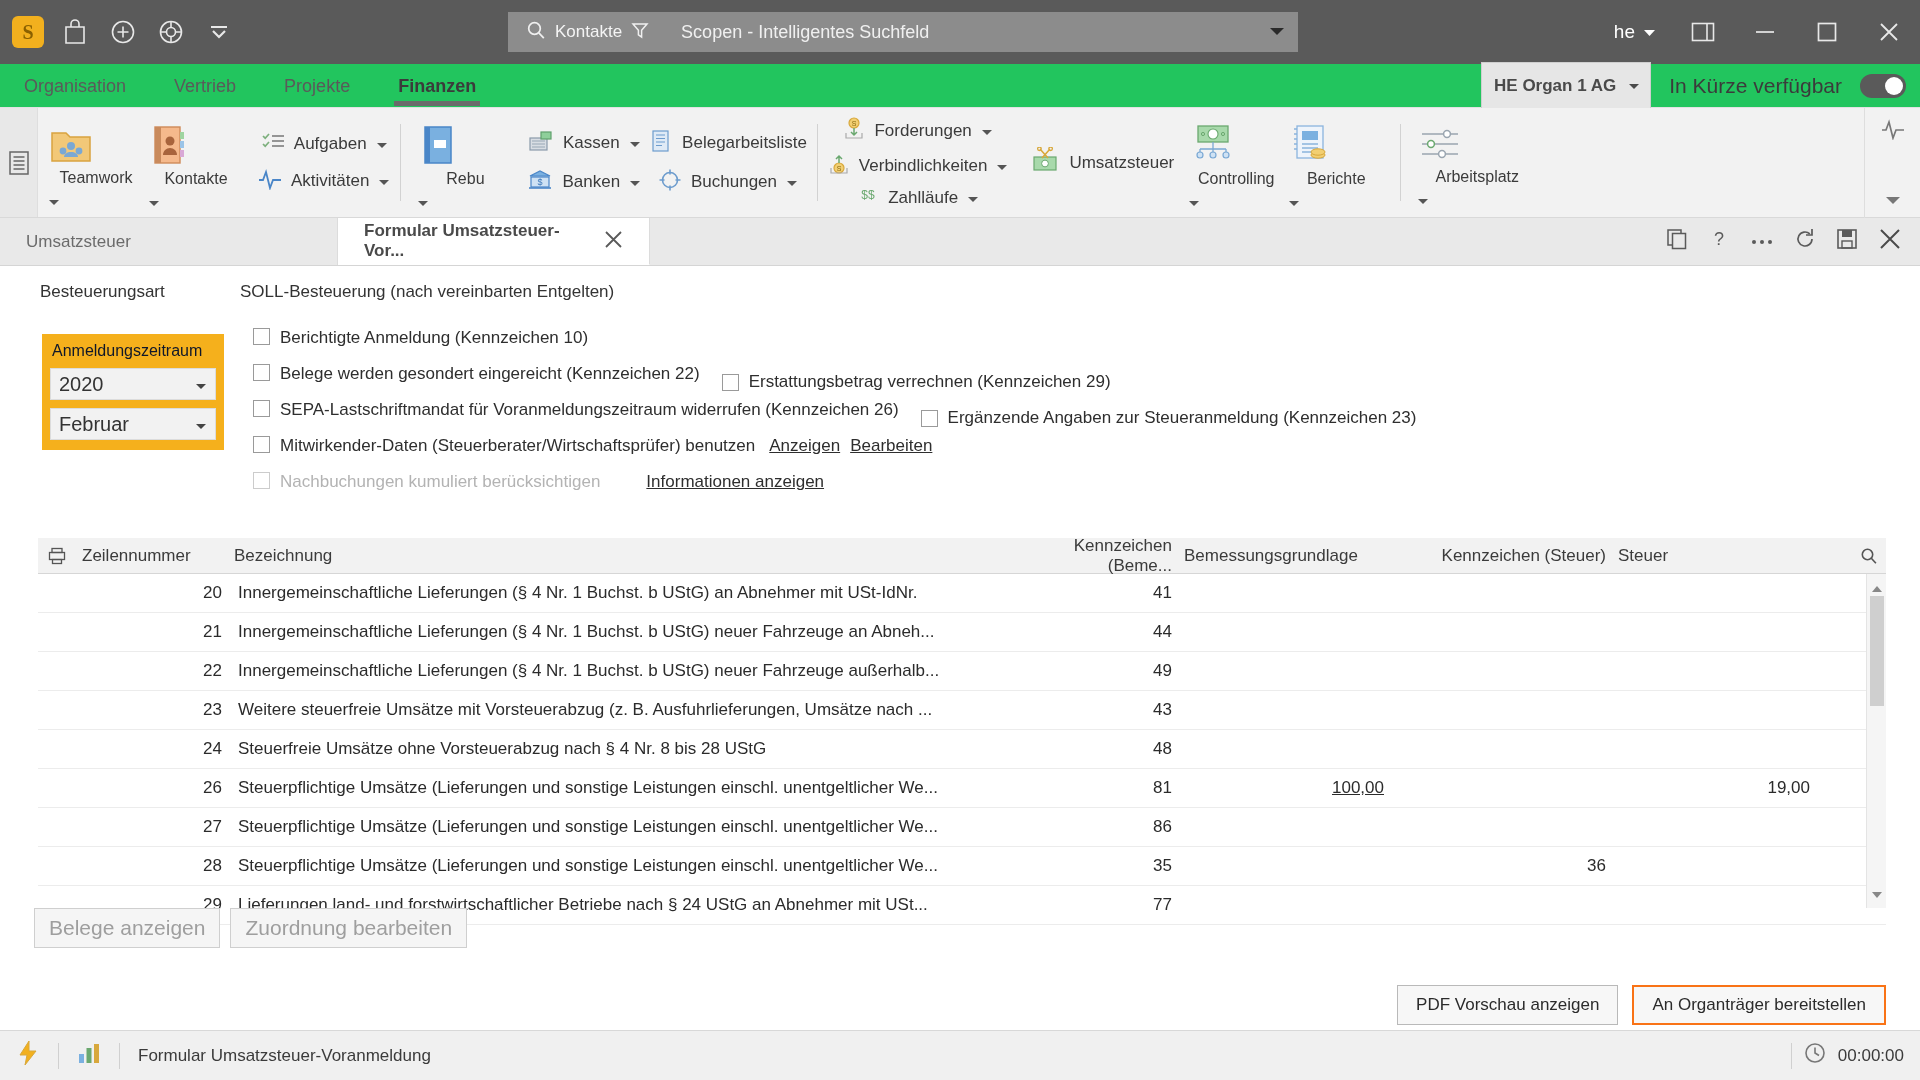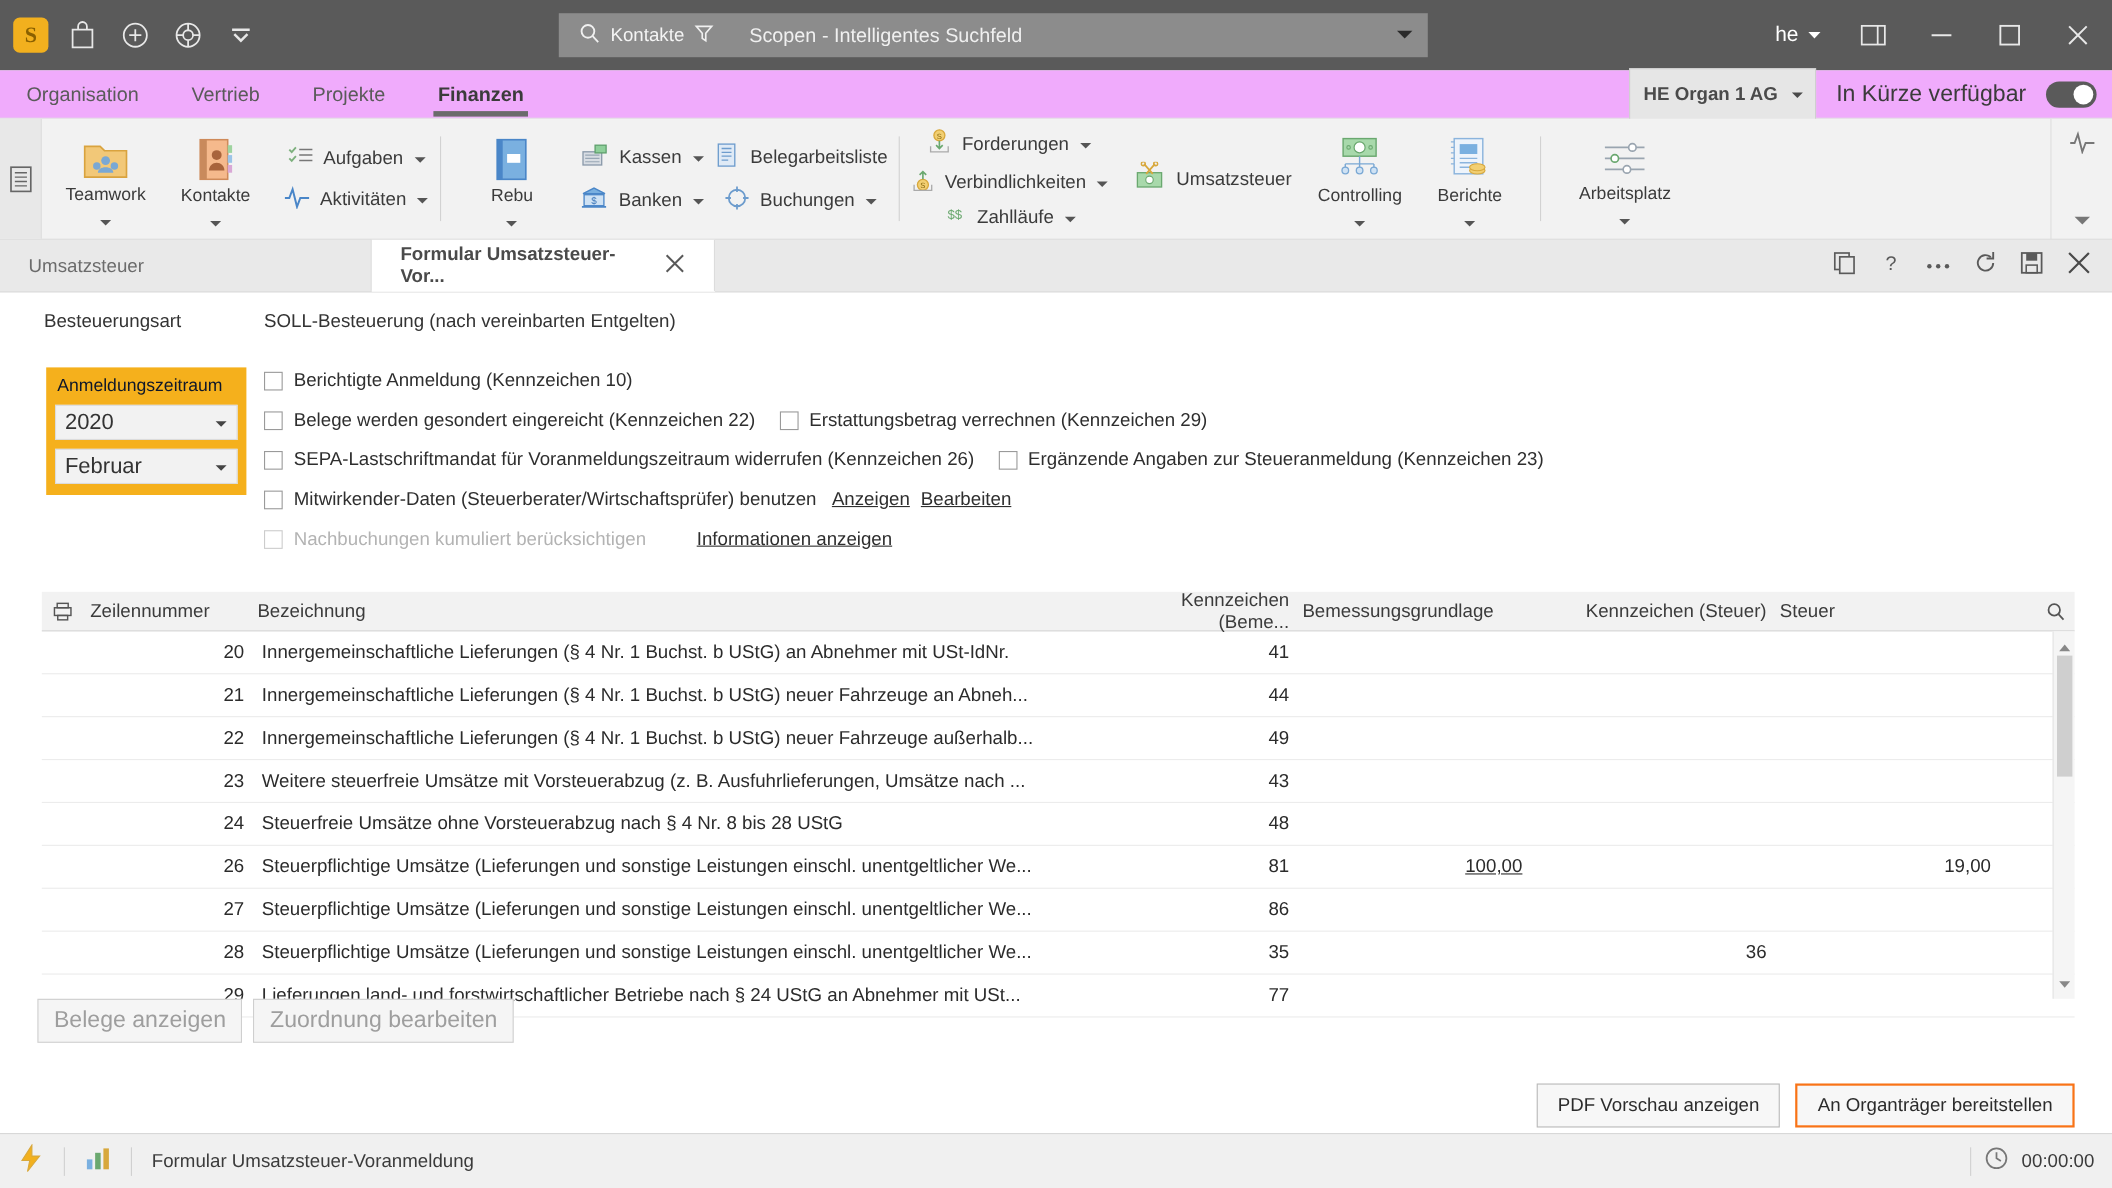--- a/index.html
+++ b/index.html
@@ -38,21 +38,21 @@
     margin-left: auto; width: 42px; height: 100%;
     display: flex; align-items: center; justify-content: center;
   }
 
   .tb-right { position: absolute; right: 0; top: 0; height: 64px; display: flex; align-items: center; }
   .user-box { display: flex; align-items: center; gap: 8px; color: #ffffff; font-size: 19px; padding: 0 16px; }
   .winbtn { width: 62px; height: 64px; display: flex; align-items: center; justify-content: center; }
 
   
   .menubar {
-    height: 44px; background: #f0abfc; display: flex; align-items: center;
+    height: 44px; background: #22c55e; display: flex; align-items: center;
     position: relative; border-bottom: 1px solid #e2e2e2;
   }
   .menu-items { display: flex; align-items: center; height: 44px; padding-left: 18px; gap: 36px; }
   .menu-item { font-size: 18px; color: #5a5a5a; padding: 0 6px; height: 44px; line-height: 44px; position: relative; }
   .menu-item.active { color: #3b3b3b; font-weight: bold; }
   .menu-item.active::after {
     content: ""; position: absolute; left: 2px; right: 2px; bottom: 2px;
     height: 5px; background: #6b6b6b;
   }
   .menu-right { position: absolute; right: 14px; top: 0; height: 44px; display: flex; align-items: center; gap: 18px; }
@@ -76,21 +76,21 @@
     border-bottom: 1px solid #d9d9d9; position: relative;
   }
   .ribbon-handle {
     width: 38px; display: flex; align-items: center; justify-content: center;
     background: #e8e8e8; border-right: 1px solid #dedede;
   }
   .rgroup { display: flex; align-items: center; padding: 0 10px; gap: 4px; }
   .rsep { width: 1px; background: #d2d2d2; margin: 16px 6px; }
 
   .big-btn {
-    width: 96px; display: flex; flex-direction: column; align-items: center;
+    width: 96px; display: flex; flex-direction: column; 
     justify-content: flex-start; padding-top: 10px; gap: 3px;
   }
   .big-btn .lbl { font-size: 16px; color: #3b3b3b; text-align: center; line-height: 1.1; }
   .big-btn .arr { margin-top: 1px; }
 
   .stack { display: flex; flex-direction: column; justify-content: center; gap: 10px; padding: 0 4px; }
   .srow { display: flex; align-items: center; gap: 9px; }
   .srow .lbl { font-size: 17px; color: #3b3b3b; white-space: nowrap; }
 
   .ribbon-right {
@@ -124,21 +124,21 @@
     display: flex; flex-direction: column; gap: 8px;
   }
   .yp-title { font-size: 16px; color: #0f172a; padding: 2px 2px 0 2px; }
   .yp-select {
     background: #f2f2f2; border: 1px solid #dcdcdc; height: 32px;
     display: flex; align-items: center; padding: 0 8px; font-size: 20px; color: #333;
   }
   .yp-select .cv { flex: 1; }
 
   .checks { position: absolute; left: 240px; top: 62px; right: 30px; }
-  .crow { display: flex; align-items: center; height: 36px; gap: 0; }
+  .crow { display: flex; height: 36px; gap: 0; margin-left: 13px; }
   .cbox {
     width: 17px; height: 17px; border: 1px solid #9a9a9a; background: #ffffff;
     margin-right: 10px; flex: none;
   }
   .cbox.dim { border-color: #cccccc; }
   .clabel { font-size: 17px; color: #2e2e2e; white-space: nowrap; }
   .clabel.dim { color: #b3b3b3; }
   .gap2 { margin-left: 22px; display: flex; align-items: center; }
   .lnk { font-size: 17px; color: #2e2e2e; text-decoration: underline; margin-left: 14px; }
   .lnk.far { margin-left: 46px; }

